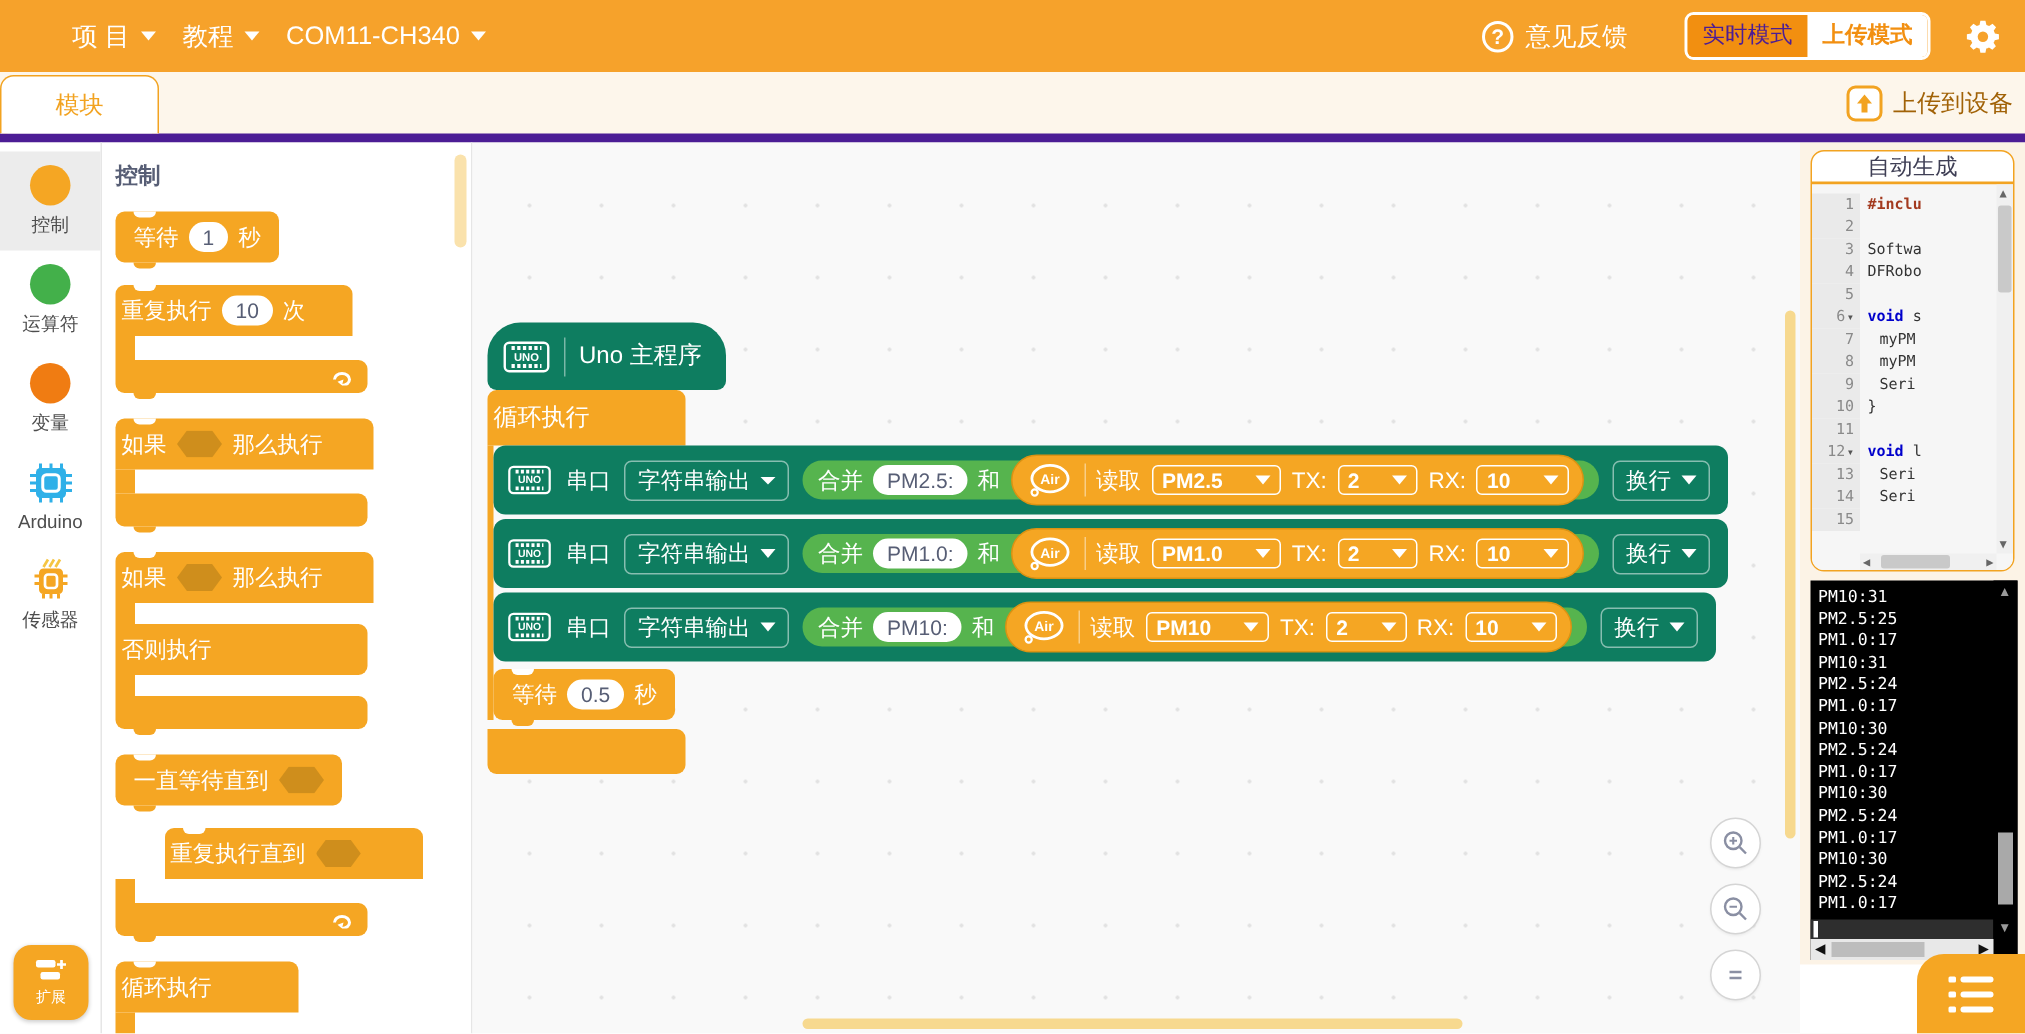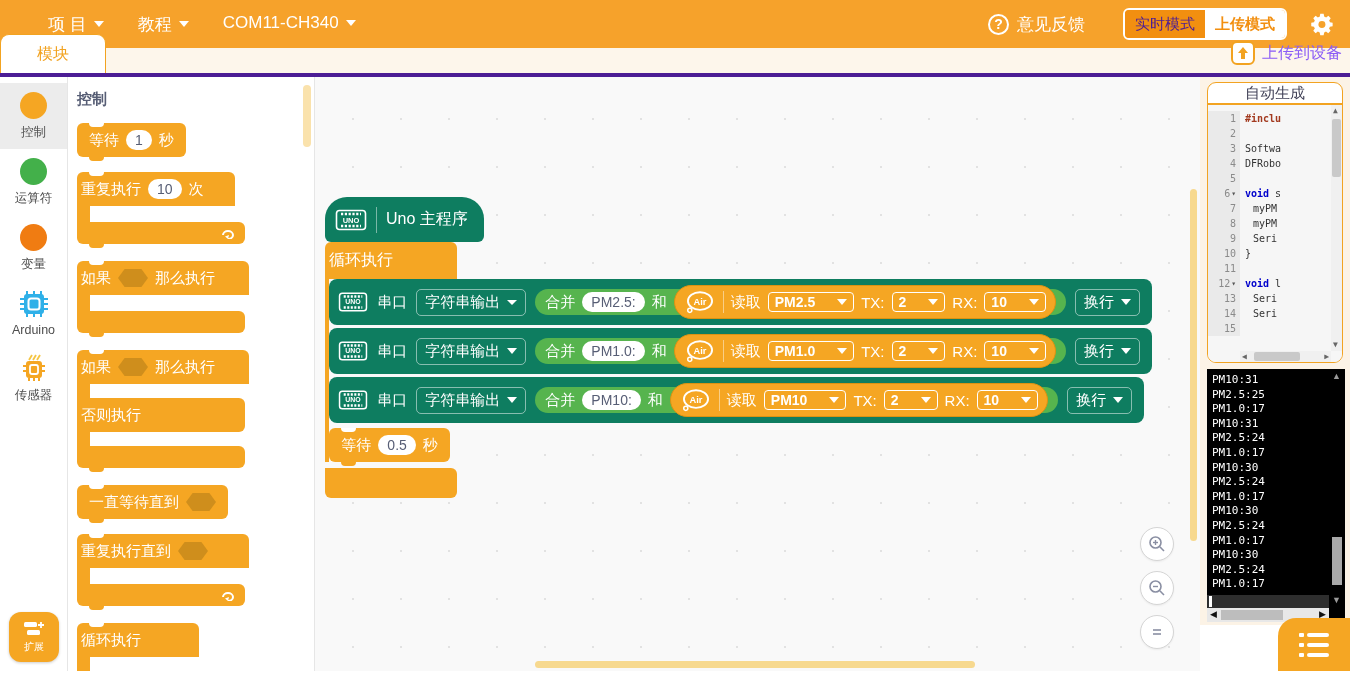--- a/index.html
+++ b/index.html
@@ -2,36 +2,36 @@
 <html><head>
 <meta charset="utf-8">
 <style>
   * { margin:0; padding:0; box-sizing:border-box; }
   html,body { width:1350px; height:689px; overflow:hidden; font-family:"Liberation Sans",sans-serif; background:#fff; }
 
   
   .header { height:48px; background:#F6A22B; display:flex; align-items:center; padding:0 14px; gap:0; }
   .logo { display:flex; align-items:center; gap:4px; }
   .logo-text { color:#fff; font-size:25px; font-weight:800; letter-spacing:1px; text-shadow:1px 2px 0 rgba(160,90,0,.35); }
-  .menus { display:flex; align-items:flex-start; gap:34px; margin-left:34px; }
+  .menus { display:flex; align-items:center; gap:18px; margin-left:34px; }
   .menu-item { display:flex; align-items:center; gap:7px; color:#fff; font-size:17px; cursor:pointer; }
   .caret { width:0; height:0; border-left:5px solid transparent; border-right:5px solid transparent; border-top:6px solid currentColor; display:inline-block; }
   .hspacer { flex:1; }
   .feedback { display:flex; align-items:center; gap:8px; color:#fff; font-size:17px; }
   .q-icon { width:21px; height:21px; border:2px solid #fff; border-radius:50%; color:#fff; font-size:14px; font-weight:bold; display:flex; align-items:center; justify-content:center; }
   .mode-toggle { display:flex; border:2px solid #fff; border-radius:6px; overflow:hidden; margin-left:38px; }
   .mode-seg { padding:4px 10px; font-size:15px; line-height:20px; }
   .mode-realtime { background:#F28F10; color:#4c1d95; }
   .mode-upload { background:#fff; color:#F28F10; font-weight:bold; }
   .gear { margin-left:22px; display:flex; }
 
   
-  .toolbar { height:29px; background:#FDF6EB; display:flex; align-items:flex-end; justify-content:space-between; border-bottom:4px solid #4c1d95; }
+  .toolbar { height:47px; background:#FDF6EB; display:flex; align-items:flex-end; justify-content:space-between; border-bottom:6px solid #4c1d95; }
   .modules-tab { width:106px; height:39px; background:#fff; border:1px solid #F2A321; border-bottom:none; border-radius:9px 9px 0 0; color:#F2A321; font-size:16px; display:flex; align-items:center; justify-content:center; }
-  .upload-device { display:flex; align-items:center; gap:7px; margin:0 8px 8px 0; font-size:16px; color:#8b5cf6; cursor:pointer;text-align:center; }
+  .upload-device { display:flex; align-items:center; gap:7px; margin:0 8px 8px 0; font-size:16px; color:#a16207; cursor:pointer;text-align:center; }
   .up-icon { width:24px; height:24px; border:2px solid #F2A321; border-radius:6px; background:#fff; display:flex; align-items:center; justify-content:center; }
 
   
   .main { display:flex; height:594px; }
 
   
   .catbar { width:68px; background:#fff; border-right:1px solid #E6E6E6; position:relative; padding-top:6px; }
   .cat { width:100%; padding:9px 0 8px; display:flex; flex-direction:column; align-items:center; gap:5px; cursor:pointer; }
   .cat.sel { background:#ECECEC; }
   .cat-dot { width:27px; height:27px; border-radius:50%; }
@@ -291,21 +291,21 @@
       <div class="c-bot nub" style="width:168px;"></div>
     </div>
 
     
     <div class="blk notch nub pal-blk">
       <span>一直等待直到</span>
       <span class="hex"></span>
     </div>
 
     
-    <div class="cblk pal-blk" style="margin-bottom:17px;">
+    <div class="cblk pal-blk" style="margin-bottom:17px;text-align:center;">
       <div class="c-head notch" style="width:172px;">
         <span>重复执行直到</span>
         <span class="hex"></span>
       </div>
       <div class="c-mid">
           <div class="c-arm"></div>
           <div class="c-gap"></div>
         </div>
       <div class="c-bot nub" style="width:168px;">
         <svg class="loop-arrow" width="14" height="12" viewBox="0 0 14 12">

